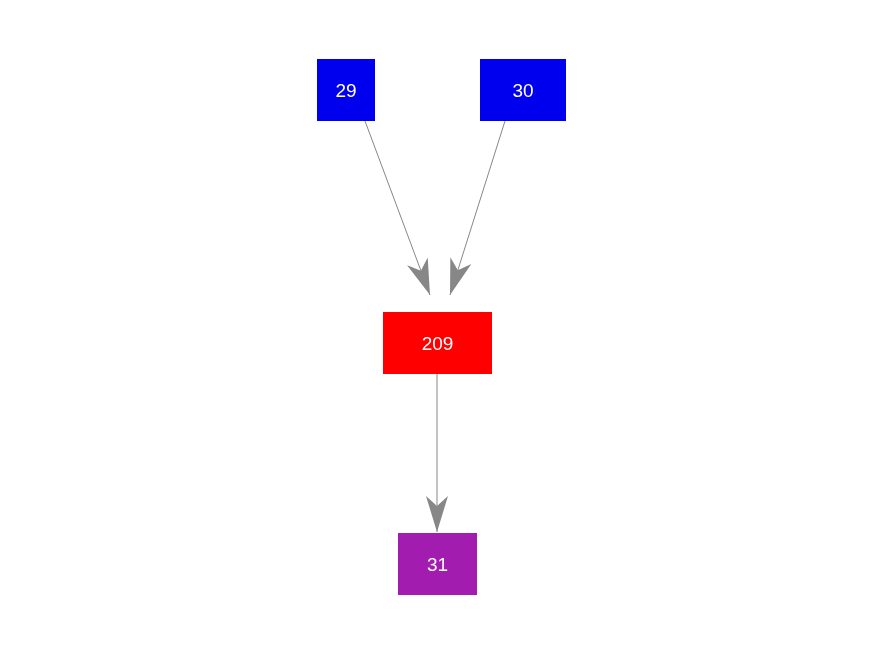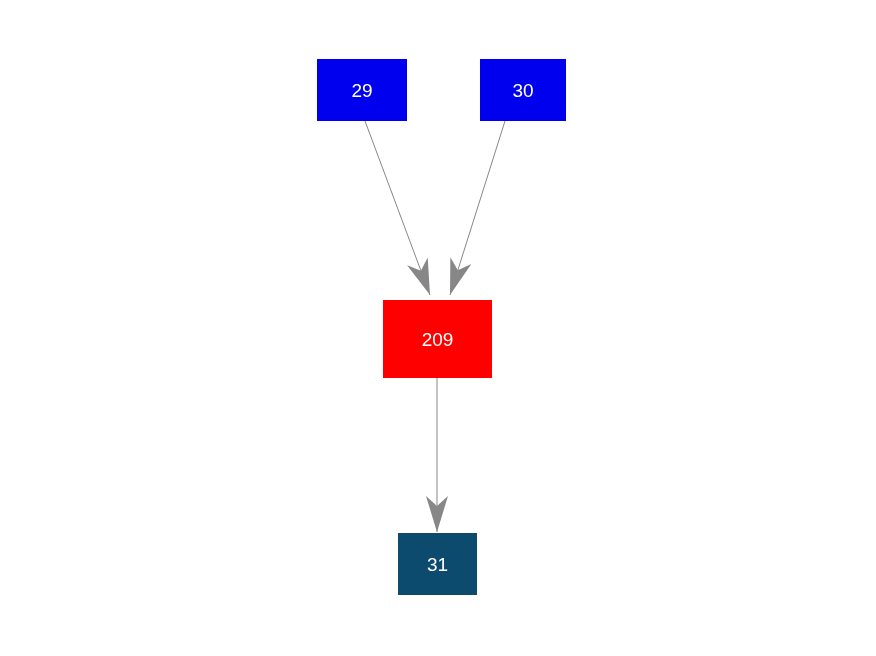--- a/index.html
+++ b/index.html
@@ -48,29 +48,29 @@
         <path id="arrow-path" d="M38,13 L2,2 L12,13 L2,24 Z" fill="#878787"></path>
       </marker>
     </defs>
     <g id="edge-group">
         <line x1="365" y1="121" x2="430" y2="295" stroke="#878787" stroke-width="1" marker-end="url(#stealth-arrow)"></line>
         <line x1="505" y1="121" x2="450" y2="295" stroke="#878787" stroke-width="1" marker-end="url(#stealth-arrow)"></line>
         <line x1="437" y1="358" x2="437" y2="532" stroke="#878787" stroke-width="1" marker-end="url(#stealth-arrow)"></line>
       </g>
   </svg>
 
-  <div class="node" id="node-0" style="left: 317px; top: 59px; width: 90px; height: 62px; background: rgb(0, 0, 238);">
+  <div class="node" id="node-0" style="left: 317px; top: 59px; width: 58px; height: 62px; background: rgb(0, 0, 238);">
     <span class="node-label">29</span>
   </div>
 
   <div class="node" id="node-1" style="left: 480px; top: 59px; width: 86px; height: 62px; background: rgb(0, 0, 238);">
     <span class="node-label">30</span>
   </div>
 
-  <div class="node" id="node-2" style="left: 383px; top: 300px; width: 109px; height: 78px; background: rgb(255, 0, 0);">
+  <div class="node" id="node-2" style="left: 383px; top: 312px; width: 109px; height: 62px; background: rgb(255, 0, 0);">
     <span class="node-label">209</span>
   </div>
 
-  <div class="node" id="node-3" style="left: 398px; top: 533px; width: 79px; height: 62px; background: #0c4a6e;">
+  <div class="node" id="node-3" style="left: 398px; top: 533px; width: 79px; height: 62px; background: #a21caf;">
     <span class="node-label">31</span>
   </div>
 
 </div>
 
 </body></html>

